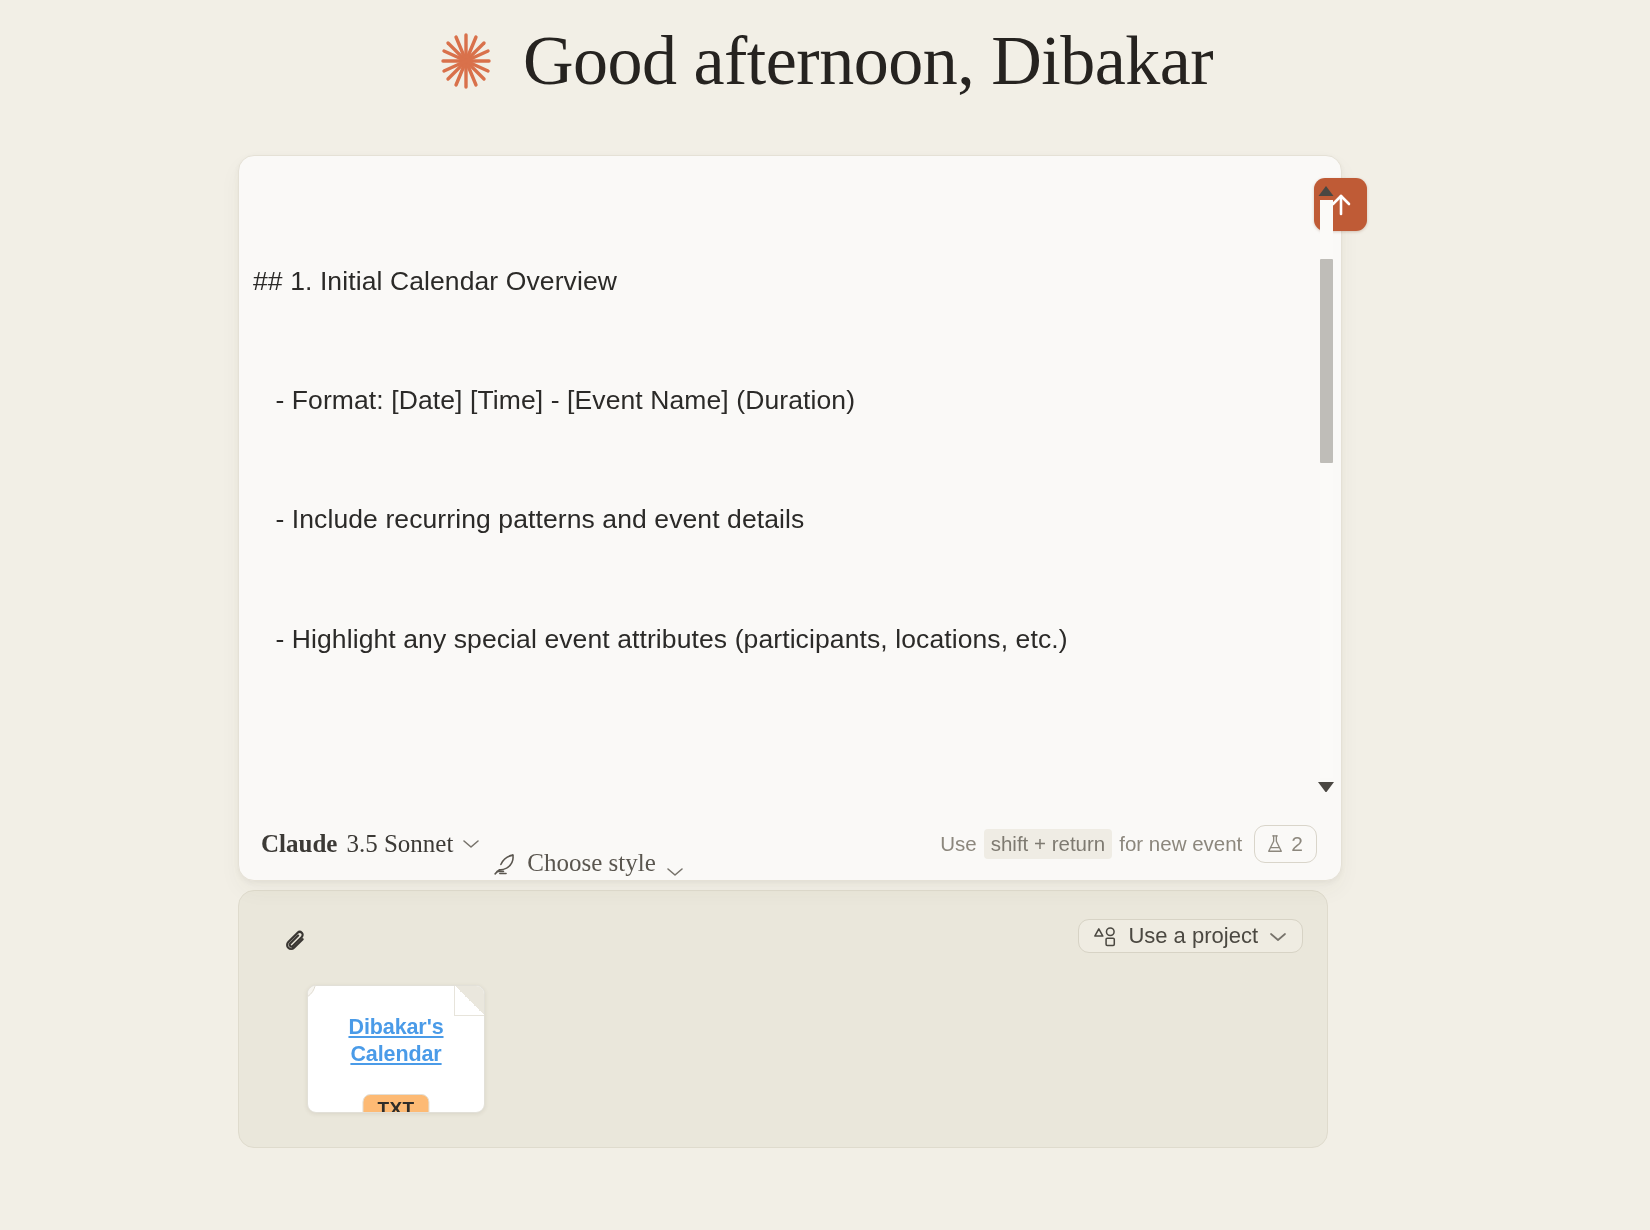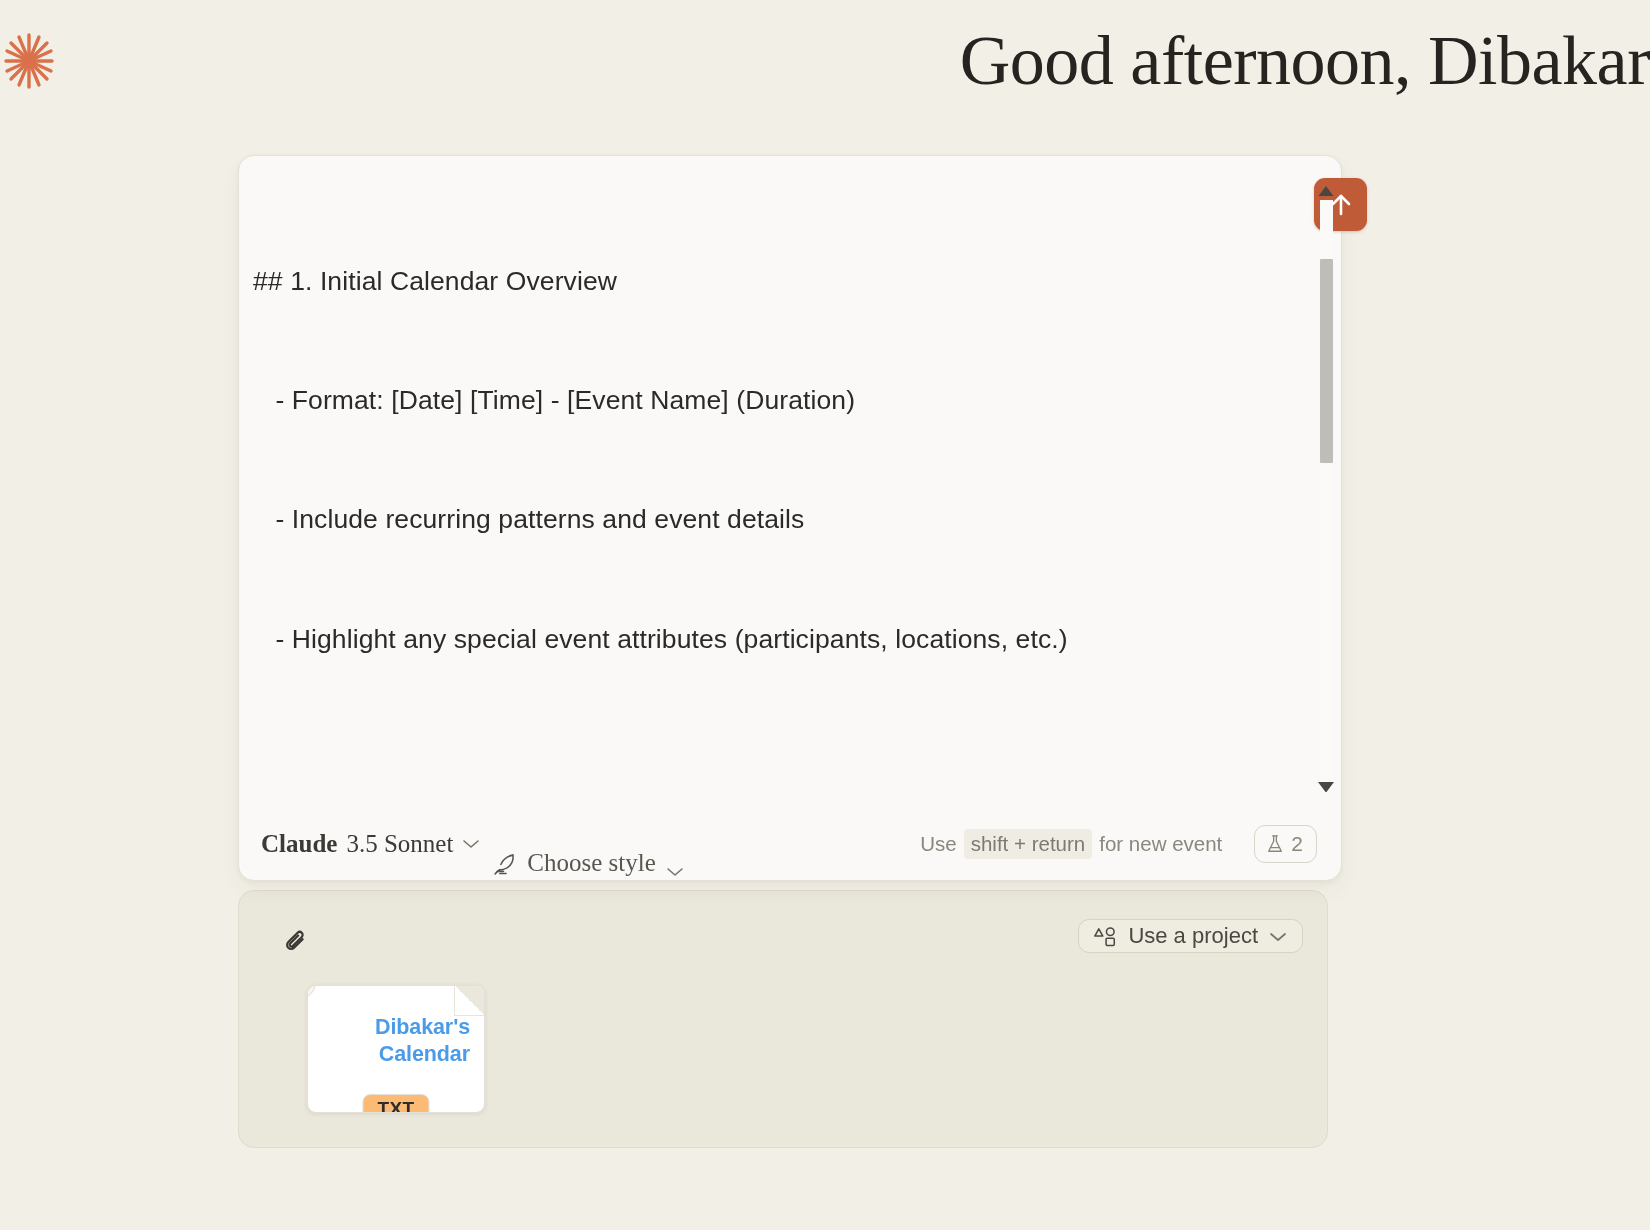--- a/index.html
+++ b/index.html
@@ -10,21 +10,21 @@
     background: #F2EFE6;
     font-family: "Liberation Sans", sans-serif;
     overflow: hidden;
     position: relative;
   }
 
   
   .greeting {
     display: flex;
     align-items: center;
-    justify-content: space-between;
+    justify-content: center;
     gap: 28px;
     padding-top: 14px;
     height: 108px;
   }
   .star-icon { width: 58px; height: 62px; flex: none; }
   .greeting-text {
     font-family: "Liberation Serif", serif;
     font-size: 70px;
     color: #262320;
     letter-spacing: -0.5px;
@@ -131,21 +131,21 @@
     align-items: flex-end;
     gap: 10px;
     font-family: "Liberation Serif", serif;
     font-size: 25px;
     color: #5A564F;
     cursor: pointer;
     margin-top: 39px;
   }
   .chev { width: 18px; height: 11px; flex: none; color: #77736B; }
 
-  .footer-right { display: flex; align-items: center; gap: 32px; text-align: right; }
+  .footer-right { display: flex; align-items: center; gap: 12px; text-align: right; }
   .hint {
     font-size: 20.5px;
     color: #8C877D;
     display: flex;
     align-items: center;
     gap: 7px;
     white-space: nowrap;
   }
   .hint .key {
     background: #EFECE4;
@@ -250,23 +250,24 @@
     width: 30px; height: 30px;
     background: linear-gradient(225deg, #EAE7DD 0 50%, transparent 50%);
     border-left: 1px solid #E7E4DB;
     border-bottom: 1px solid #E7E4DB;
   }
   .file-name {
     font-size: 21.5px;
     font-weight: 700;
     line-height: 27px;
     color: #4A9BE8;
-    text-align: right;
+    text-align: center;
     padding: 0 14px 16px 14px;
     letter-spacing: -0.1px;
+    text-decoration: underline;
   }
   .file-type {
     position: absolute;
     bottom: -12px;
     left: 50%;
     transform: translateX(-50%);
     background: #fdba74;
     border: 1px solid #E2E0D8;
     border-radius: 8px;
     padding: 3px 14px;

